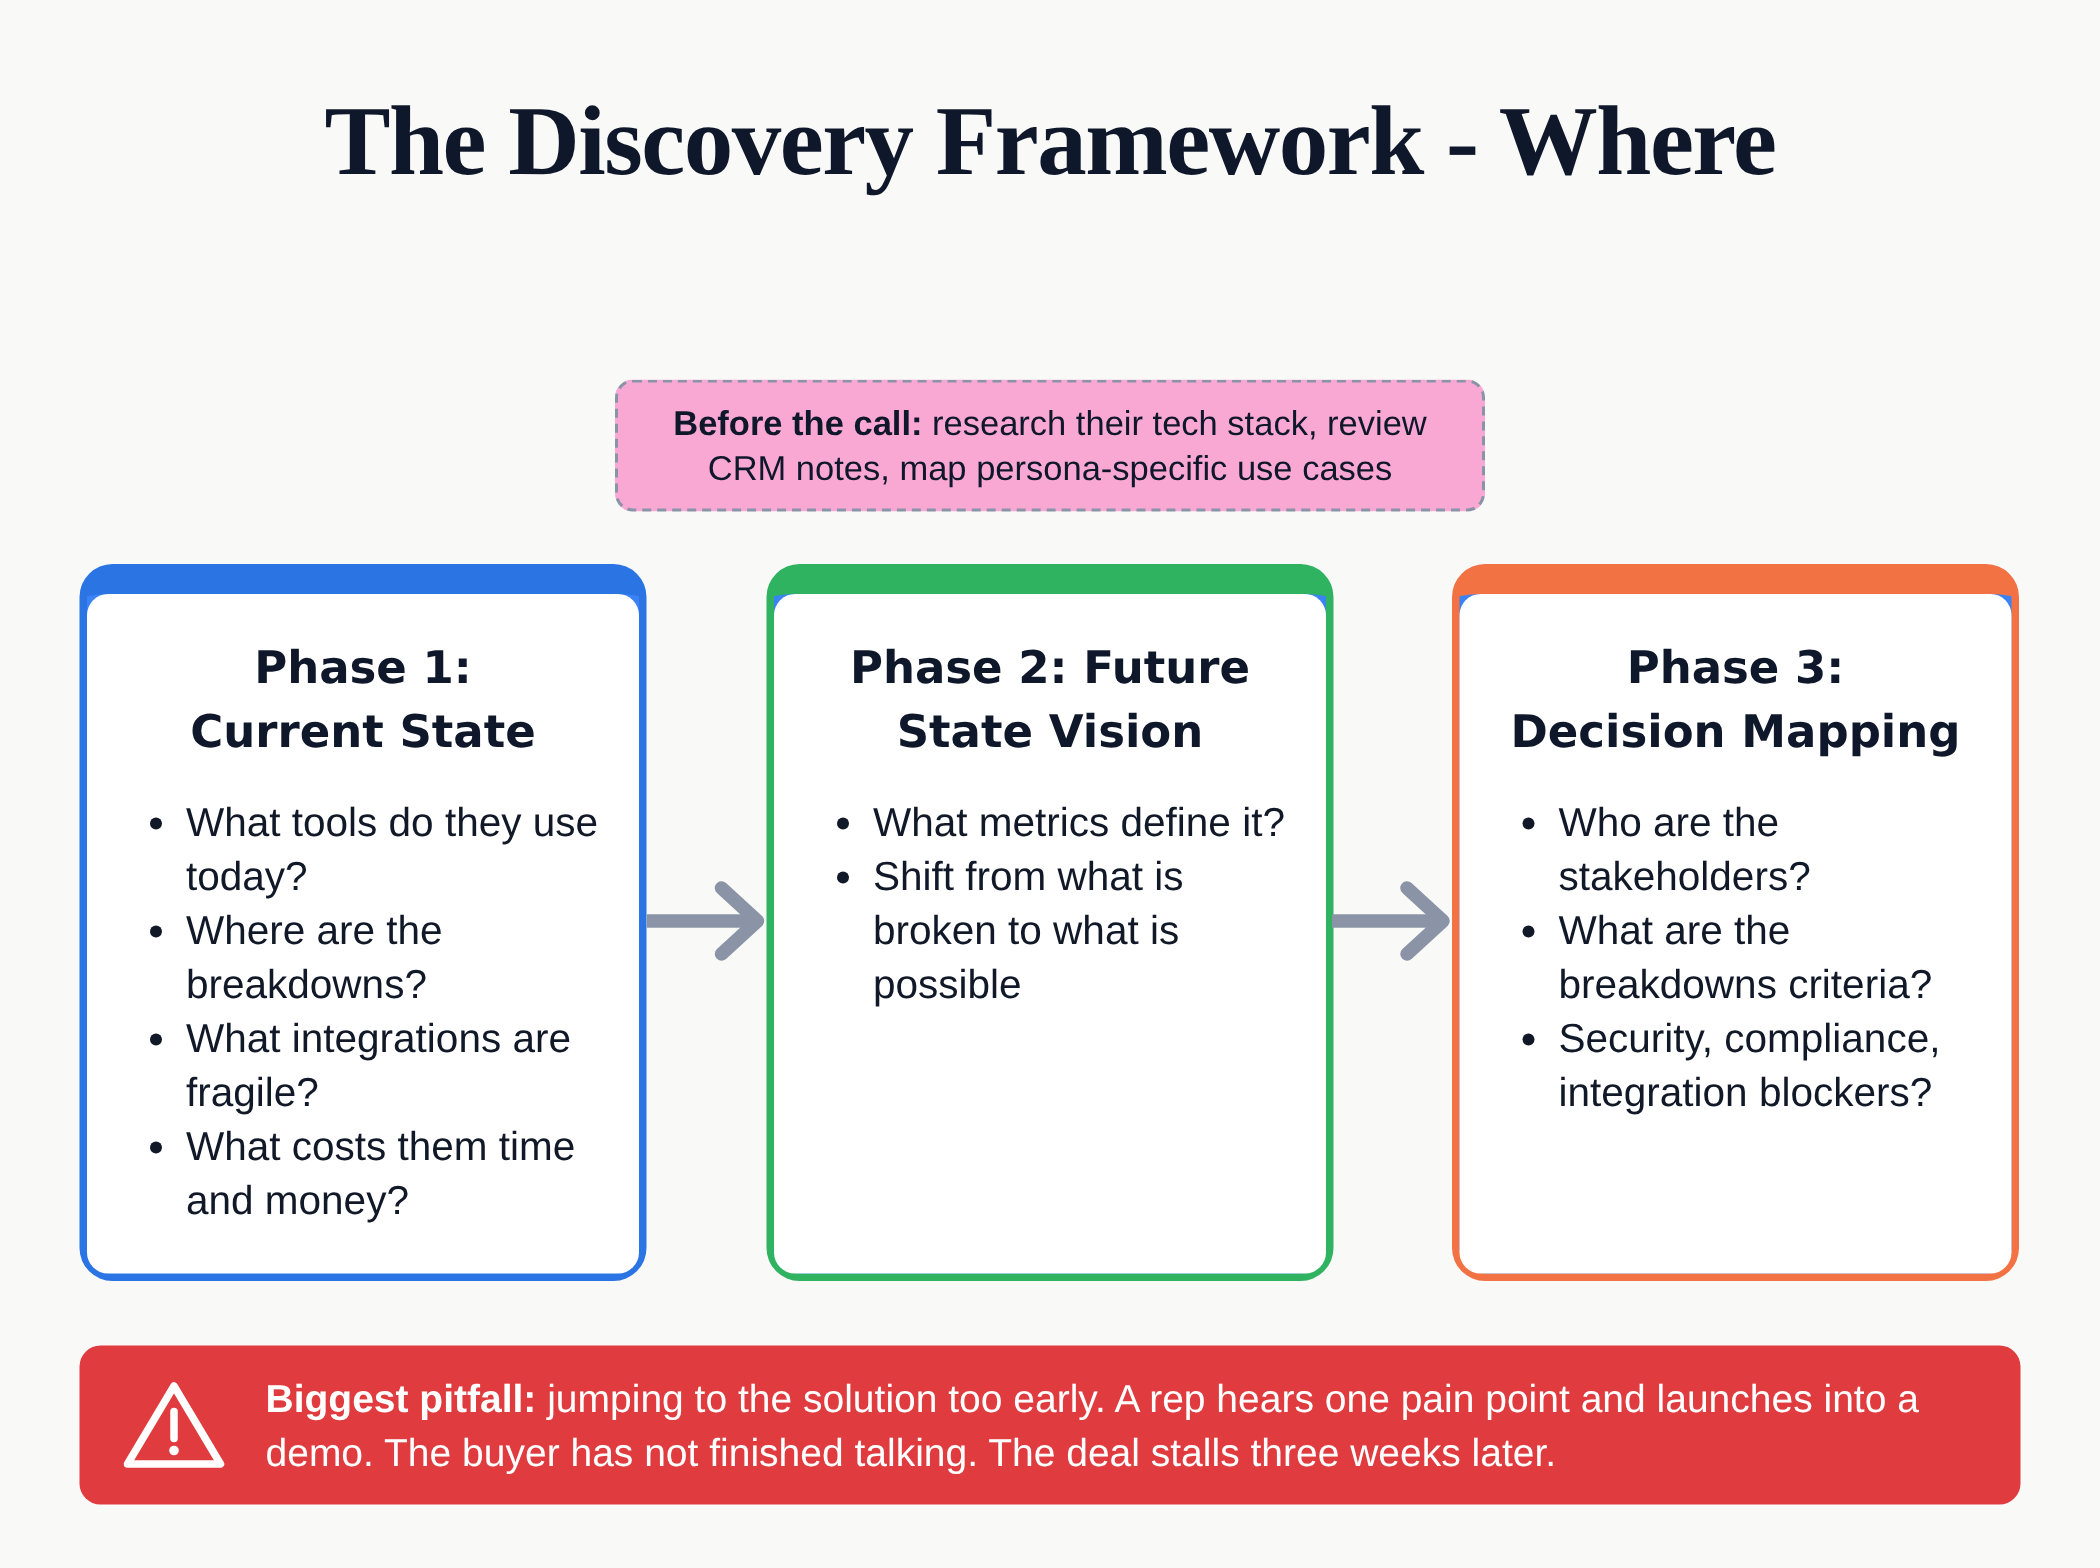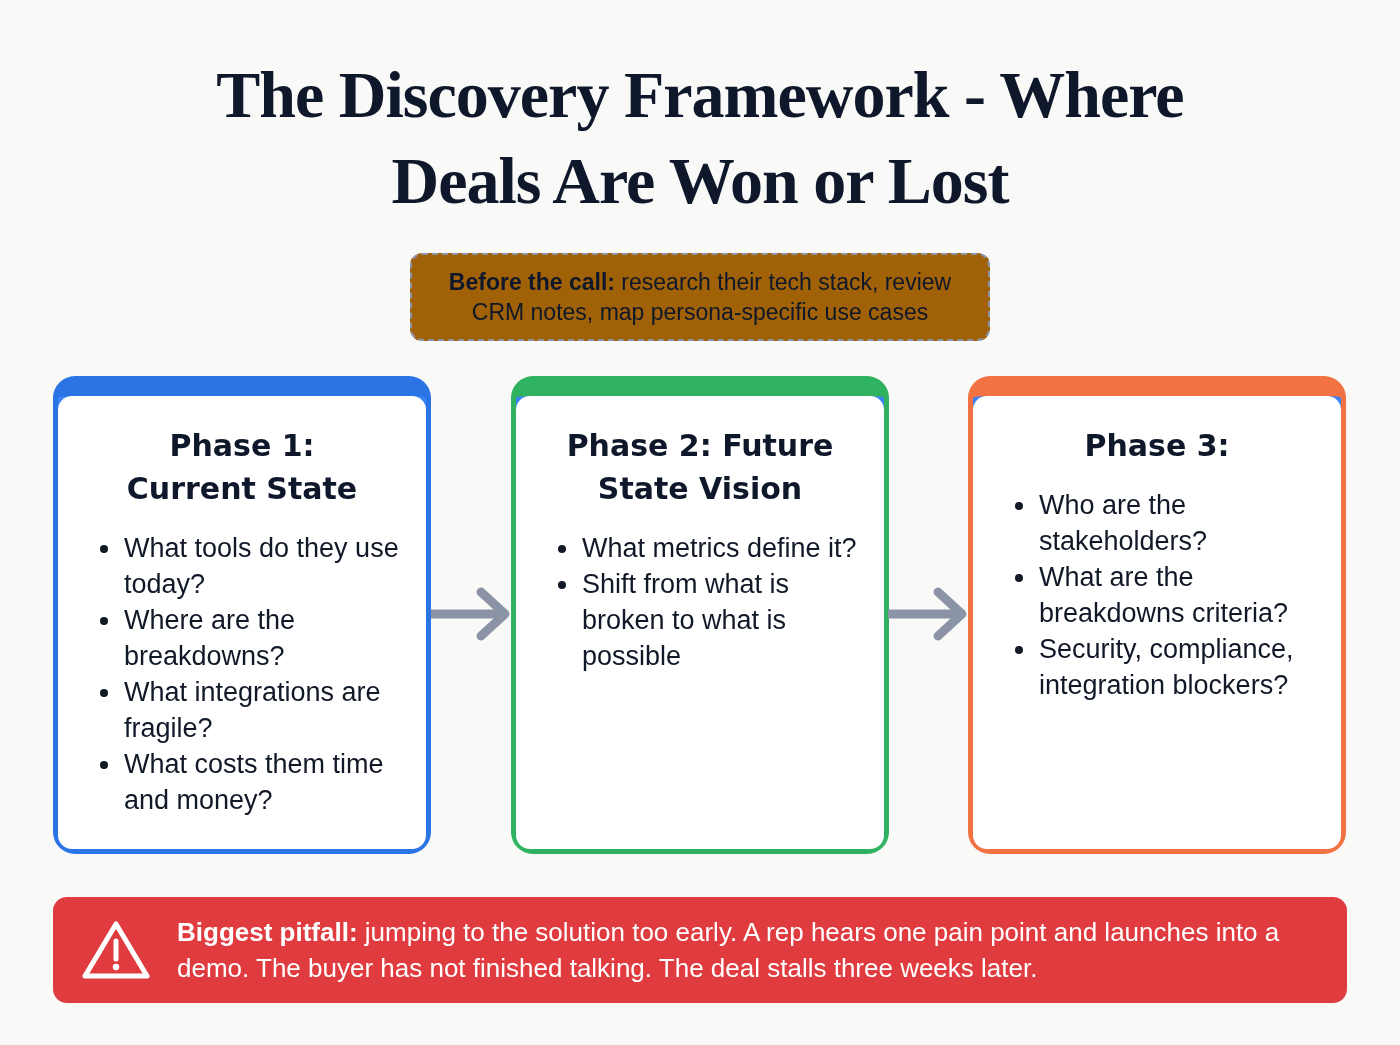--- a/index.html
+++ b/index.html
@@ -31,21 +31,21 @@
     }
     .prep-note {
       position: absolute;
       left: 410px;
       top: 253px;
       width: 580px;
       height: 88px;
       box-sizing: border-box;
       border: 2.5px dashed #8a94a6;
       border-radius: 12px;
-      background: #a16207;
+      background: #f9a8d4;
       display: flex;
       align-items: center;
       justify-content: center;
       text-align: center;
       font-size: 23px;
       line-height: 30px;
       color: #0f172a;
       padding: 0 20px;
     }
     .prep-note b { font-weight: bold; }
@@ -135,21 +135,20 @@
       color: #ffffff;
       padding-right: 30px;
     }
     .pitfall-text b { font-weight: bold; }
   </style>
 </head>
 <body>
 
 <h1 class="title">
   <span>The Discovery Framework - Where</span><br>
-  <span>Deals Are Won or Lost</span>
 </h1>
 
 <div class="prep-note">
   <div>
     <b>Before the call:</b><span> research their tech stack, review CRM notes, map persona-specific use cases</span>
   </div>
 </div>
 
 <div class="phase-card blue">
   <div class="phase-inner">
@@ -186,20 +185,21 @@
 
 <svg class="arrow a2" viewBox="0 0 80 56">
   <line x1="0" y1="28" x2="72" y2="28" stroke="#8a94a6" stroke-width="9"></line>
   <polyline points="50,6 74,28 50,50" fill="none" stroke="#8a94a6" stroke-width="9" stroke-linecap="round" stroke-linejoin="round"></polyline>
 </svg>
 
 <div class="phase-card orange">
   <div class="phase-inner">
     <div class="phase-title">
       <span>Phase 3:</span><br>
+      <span>Decision Mapping</span>
     </div>
     <ul class="phase-list">
       <li><span class="bullet"></span><span>Who are the stakeholders?</span></li>
       <li><span class="bullet"></span><span>What are the breakdowns criteria?</span></li>
       <li><span class="bullet"></span><span>Security, compliance, integration blockers?</span></li>
     </ul>
   </div>
 </div>
 
 <div class="pitfall">

